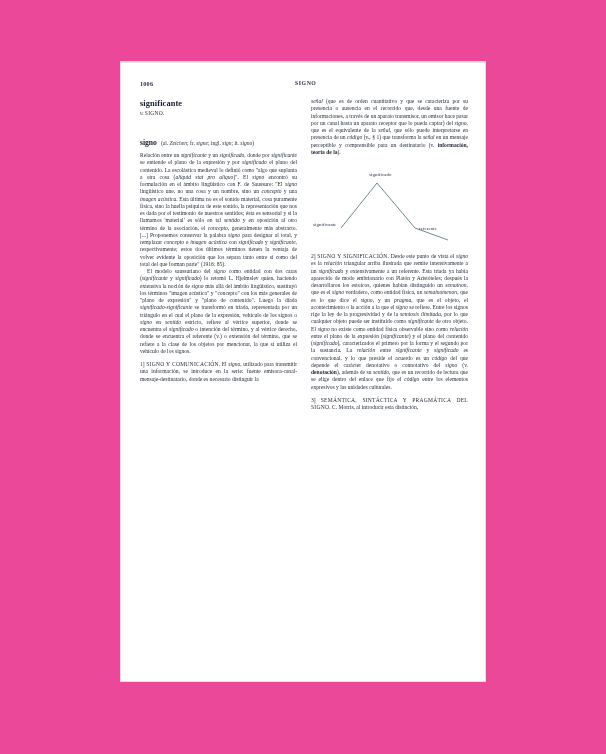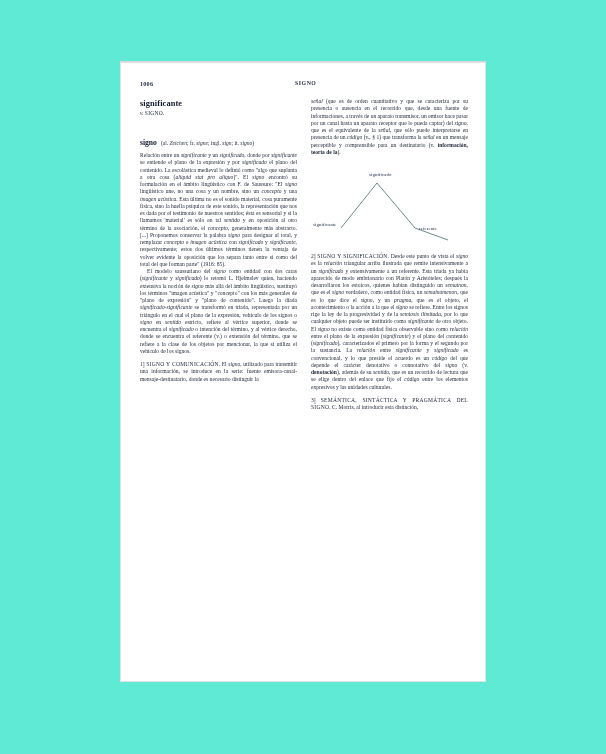--- a/index.html
+++ b/index.html
@@ -4,21 +4,21 @@
 <style>
   html, body {
     margin: 0;
     padding: 0;
     background: #ffffff;
   }
   #page {
     position: relative;
     width: 606px;
     height: 754px;
-    background: #5eead4;
+    background: #ec4899;
     overflow: hidden;
     font-family: "Liberation Serif", "DejaVu Serif", serif;
   }
   
   .sheet {
     position: absolute;
     left: 120px;
     top: 62px;
     width: 366px;
     height: 620px;

